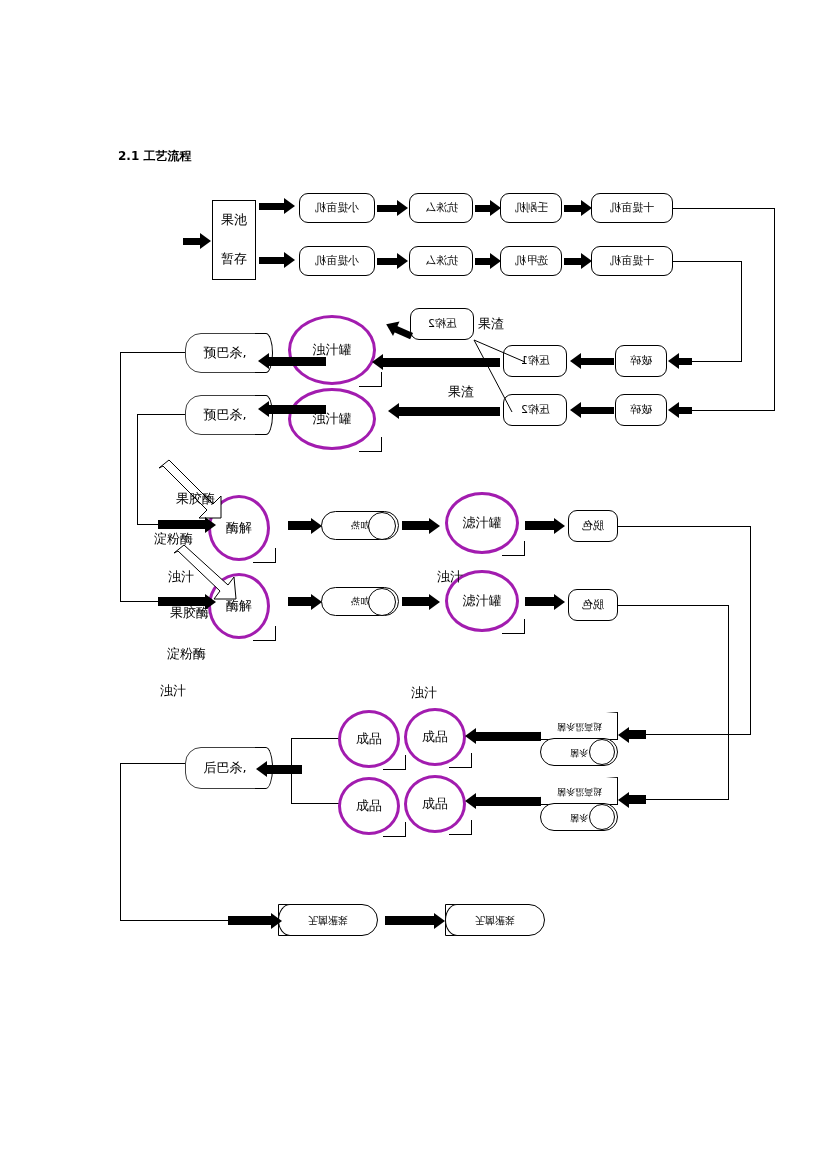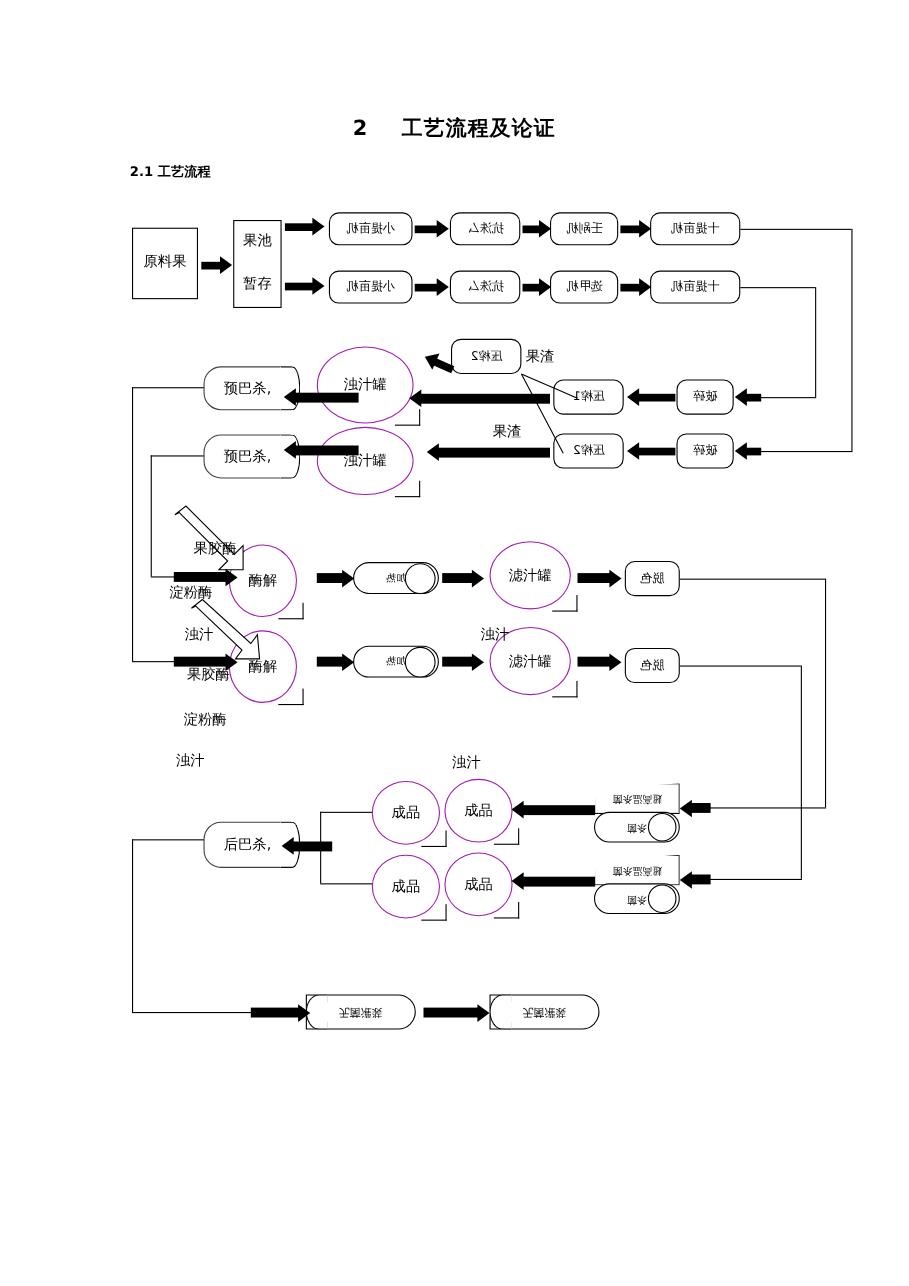--- a/index.html
+++ b/index.html
@@ -67,21 +67,21 @@
 
   
   .tank {
     position: absolute;
     box-sizing: border-box;
     z-index: 5;
   }
   .tank .bulb {
     position: absolute;
     inset: 0;
-    border: 1px solid #a21caf;
+    border: 3px solid #a21caf;
     background: #fff;
     border-radius: 50% 50% 50% 50% / 50% 50% 50% 50%;
     display: flex;
     align-items: center;
     justify-content: center;
     font-size: 13px;
   }
   .tank .notch {
     position: absolute;
     right: -6px;
@@ -244,26 +244,22 @@
   .hollow {
     position: absolute;
     z-index: 6;
   }
 </style>
 </head>
 <body>
 
 <div id="page">
 
-  <div class="doc-title">2    工艺流程及论证</div>
   <div class="sec-title">2.1 工艺流程</div>
 
-  <div class="node rect big" style="left:120px; top:207px; width:60px; height:65px;">
-    <span class="lbl">原料果</span>
-  </div>
 
   <div class="node rect" style="left:212px; top:200px; width:44px; height:80px; flex-direction:column; justify-content:space-around;">
     <span class="lbl" style="font-size:13px">果池</span>
     <span class="lbl" style="font-size:13px">暂存</span>
   </div>
 
   <div class="arrow right" style="left:183px; top:233px; width:28px; height:16px;">
     <div class="shaft"></div>
       <div class="head"></div>
   </div>

